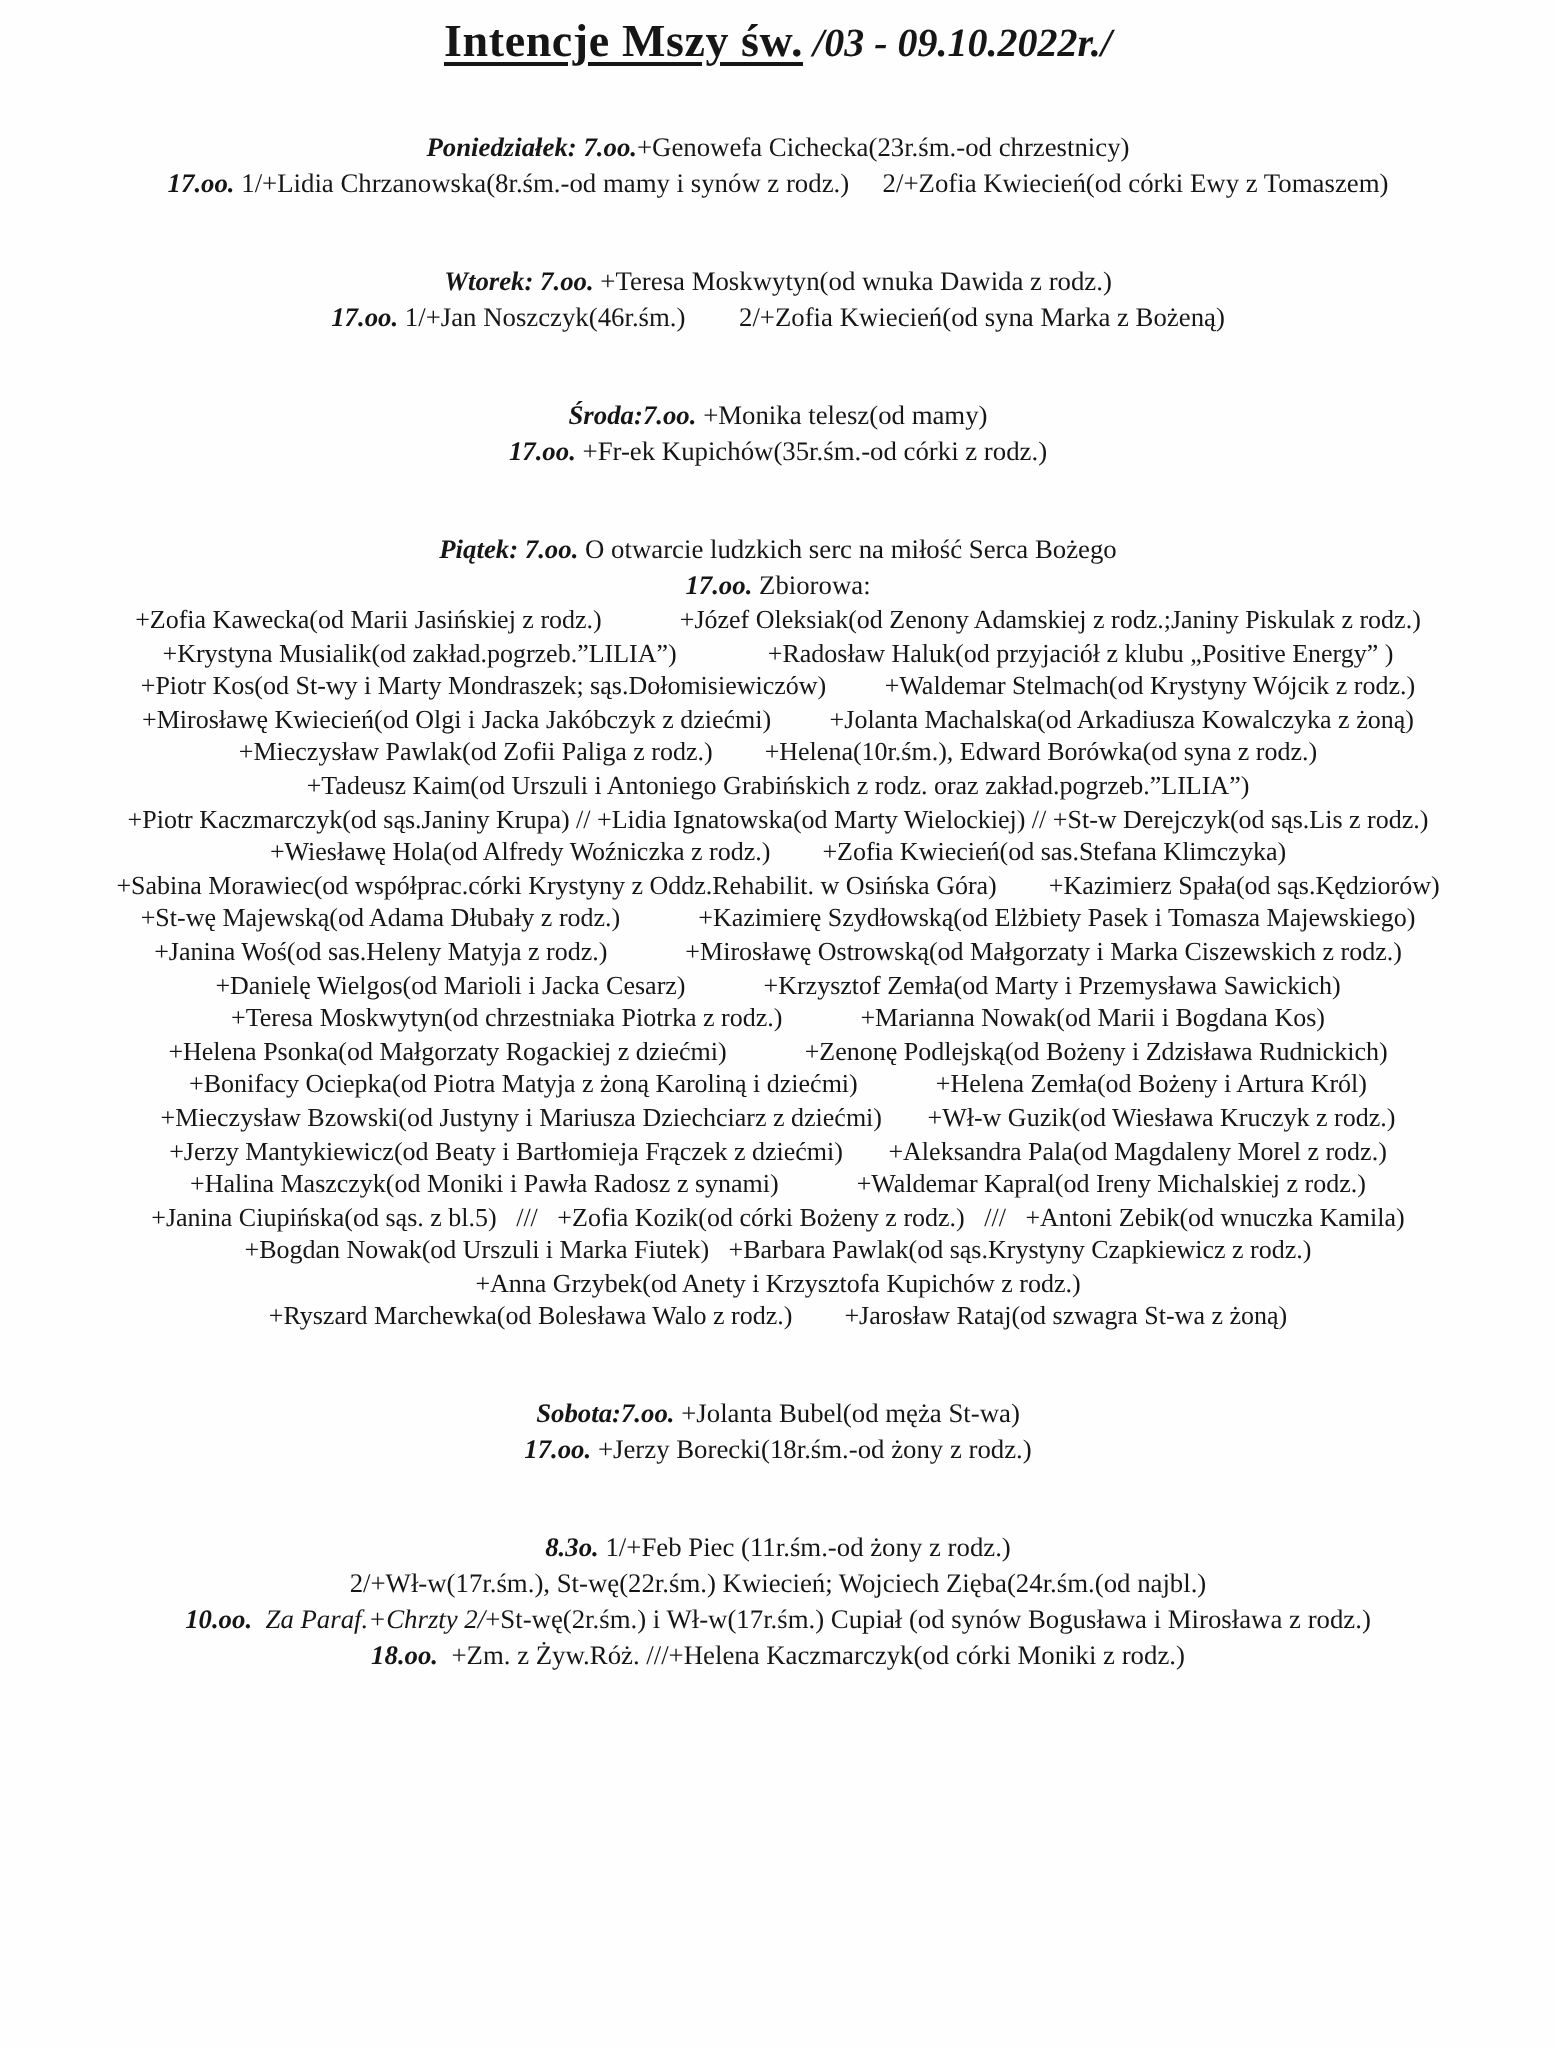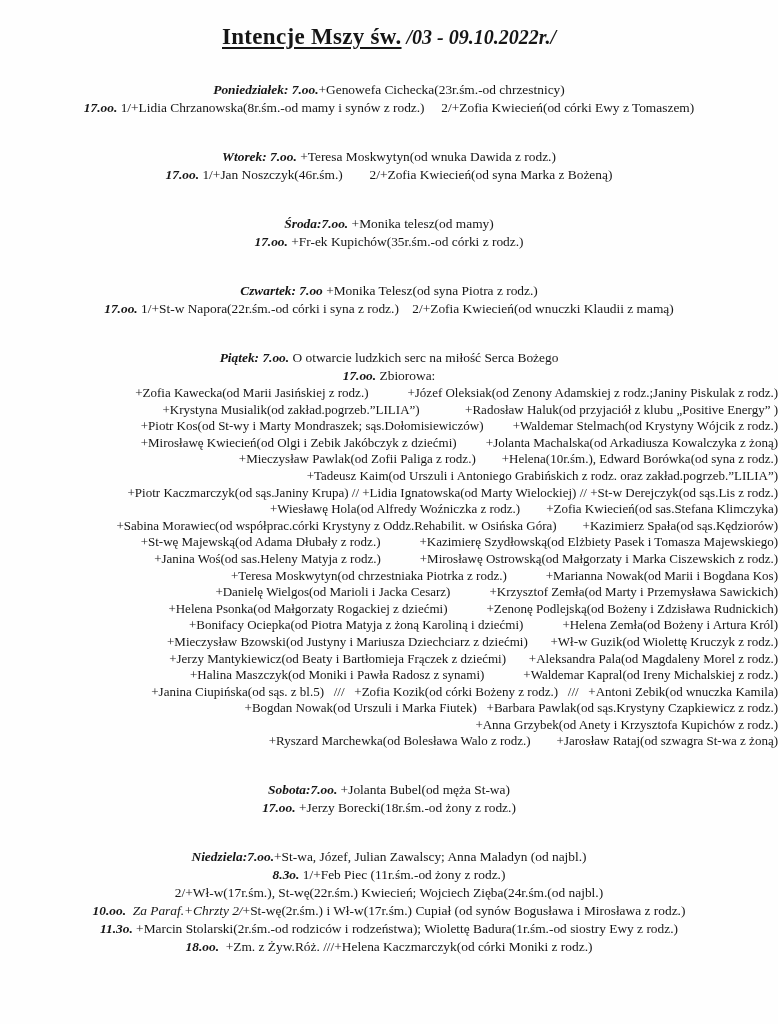--- a/index.html
+++ b/index.html
@@ -8,21 +8,21 @@
     background: #ffffff;
   }
   .page {
     position: relative;
     width: 778px;
     height: 1024px;
     background: #fefefe;
     color: #161616;
     font-family: "Liberation Serif", "DejaVu Serif", serif;
     box-sizing: border-box;
-    padding-top: 24px;
+    padding-top: 8px;
     overflow: hidden;
   }
   .title {
     text-align: center;
     white-space: pre;
     margin-bottom: 0;
   }
   .title-main {
     font-size: 23px;
     font-weight: 700;
@@ -43,21 +43,20 @@
   }
   .line {
     text-align: center;
     white-space: pre;
     font-size: 13.4px;
     line-height: 18px;
   }
   .line.tight {
     font-size: 13px;
     line-height: 16.6px;
-    text-align: right;
   }
   .seg.bold   { font-weight: 700; font-style: italic; }
   .seg.italic { font-style: italic; }
   .seg.normal { font-weight: 400; }
 </style>
 </head>
 <body>
 
 <div class="page">
   <div class="title"><span class="title-main">Intencje Mszy św.</span><span class="title-date"> /03 - 09.10.2022r./</span></div>
@@ -68,55 +67,49 @@
       </div>
       <div class="block">
         <div class="line"><span class="seg bold">Wtorek: 7.oo.</span><span class="seg normal"> +Teresa Moskwytyn(od wnuka Dawida z rodz.)</span></div>
         <div class="line"><span class="seg bold">17.oo.</span><span class="seg normal"> 1/+Jan Noszczyk(46r.śm.)        2/+Zofia Kwiecień(od syna Marka z Bożeną)</span></div>
       </div>
       <div class="block">
         <div class="line"><span class="seg bold">Środa:7.oo.</span><span class="seg normal"> +Monika telesz(od mamy)</span></div>
         <div class="line"><span class="seg bold">17.oo.</span><span class="seg normal"> +Fr-ek Kupichów(35r.śm.-od córki z rodz.)</span></div>
       </div>
       <div class="block">
-        <div class="line"><span class="seg bold">Czwartek: 7.oo</span><span class="seg normal"> +Monika Telesz(od syna Piotra z rodz.)</span></div>
-        <div class="line"><span class="seg bold">17.oo.</span><span class="seg normal"> 1/+St-w Napora(22r.śm.-od córki i syna z rodz.)    2/+Zofia Kwiecień(od wnuczki Klaudii z mamą)</span></div>
-      </div>
-      <div class="block">
         <div class="line"><span class="seg bold">Piątek: 7.oo.</span><span class="seg normal"> O otwarcie ludzkich serc na miłość Serca Bożego</span></div>
         <div class="line"><span class="seg bold">17.oo.</span><span class="seg normal"> Zbiorowa:</span></div>
         <div class="line tight"><span class="seg normal">+Zofia Kawecka(od Marii Jasińskiej z rodz.)            +Józef Oleksiak(od Zenony Adamskiej z rodz.;Janiny Piskulak z rodz.)</span></div>
         <div class="line tight"><span class="seg normal">+Krystyna Musialik(od zakład.pogrzeb.”LILIA”)              +Radosław Haluk(od przyjaciół z klubu „Positive Energy” )</span></div>
         <div class="line tight"><span class="seg normal">+Piotr Kos(od St-wy i Marty Mondraszek; sąs.Dołomisiewiczów)         +Waldemar Stelmach(od Krystyny Wójcik z rodz.)</span></div>
-        <div class="line tight"><span class="seg normal">+Mirosławę Kwiecień(od Olgi i Zebik Jakóbczyk z dziećmi)         +Jolanta Machalska(od Arkadiusza Kowalczyka z żoną)</span></div>
+        <div class="line tight"><span class="seg normal">+Mirosławę Kwiecień(od Olgi i Jacka Jakóbczyk z dziećmi)         +Jolanta Machalska(od Arkadiusza Kowalczyka z żoną)</span></div>
         <div class="line tight"><span class="seg normal">+Mieczysław Pawlak(od Zofii Paliga z rodz.)        +Helena(10r.śm.), Edward Borówka(od syna z rodz.)</span></div>
         <div class="line tight"><span class="seg normal">+Tadeusz Kaim(od Urszuli i Antoniego Grabińskich z rodz. oraz zakład.pogrzeb.”LILIA”)</span></div>
         <div class="line tight"><span class="seg normal">+Piotr Kaczmarczyk(od sąs.Janiny Krupa) // +Lidia Ignatowska(od Marty Wielockiej) // +St-w Derejczyk(od sąs.Lis z rodz.)</span></div>
         <div class="line tight"><span class="seg normal">+Wiesławę Hola(od Alfredy Woźniczka z rodz.)        +Zofia Kwiecień(od sas.Stefana Klimczyka)</span></div>
         <div class="line tight"><span class="seg normal">+Sabina Morawiec(od współprac.córki Krystyny z Oddz.Rehabilit. w Osińska Góra)        +Kazimierz Spała(od sąs.Kędziorów)</span></div>
         <div class="line tight"><span class="seg normal">+St-wę Majewską(od Adama Dłubały z rodz.)            +Kazimierę Szydłowską(od Elżbiety Pasek i Tomasza Majewskiego)</span></div>
         <div class="line tight"><span class="seg normal">+Janina Woś(od sas.Heleny Matyja z rodz.)            +Mirosławę Ostrowską(od Małgorzaty i Marka Ciszewskich z rodz.)</span></div>
+        <div class="line tight"><span class="seg normal">+Danielę Wielgos(od Marioli i Jacka Cesarz)            +Krzysztof Zemła(od Marty i Przemysława Sawickich)</span></div>
         <div class="line tight"><span class="seg normal">+Teresa Moskwytyn(od chrzestniaka Piotrka z rodz.)            +Marianna Nowak(od Marii i Bogdana Kos)</span></div>
-        <div class="line tight"><span class="seg normal">+Danielę Wielgos(od Marioli i Jacka Cesarz)            +Krzysztof Zemła(od Marty i Przemysława Sawickich)</span></div>
         <div class="line tight"><span class="seg normal">+Helena Psonka(od Małgorzaty Rogackiej z dziećmi)            +Zenonę Podlejską(od Bożeny i Zdzisława Rudnickich)</span></div>
         <div class="line tight"><span class="seg normal">+Bonifacy Ociepka(od Piotra Matyja z żoną Karoliną i dziećmi)            +Helena Zemła(od Bożeny i Artura Król)</span></div>
-        <div class="line tight"><span class="seg normal">+Mieczysław Bzowski(od Justyny i Mariusza Dziechciarz z dziećmi)       +Wł-w Guzik(od Wiolettę Kruczyk z rodz.)</span></div>
+        <div class="line tight"><span class="seg normal">+Mieczysław Bzowski(od Justyny i Mariusza Dziechciarz z dziećmi)       +Wł-w Guzik(od Wiesława Kruczyk z rodz.)</span></div>
         <div class="line tight"><span class="seg normal">+Jerzy Mantykiewicz(od Beaty i Bartłomieja Frączek z dziećmi)       +Aleksandra Pala(od Magdaleny Morel z rodz.)</span></div>
         <div class="line tight"><span class="seg normal">+Halina Maszczyk(od Moniki i Pawła Radosz z synami)            +Waldemar Kapral(od Ireny Michalskiej z rodz.)</span></div>
         <div class="line tight"><span class="seg normal">+Janina Ciupińska(od sąs. z bl.5)   ///   +Zofia Kozik(od córki Bożeny z rodz.)   ///   +Antoni Zebik(od wnuczka Kamila)</span></div>
         <div class="line tight"><span class="seg normal">+Bogdan Nowak(od Urszuli i Marka Fiutek)   +Barbara Pawlak(od sąs.Krystyny Czapkiewicz z rodz.)</span></div>
         <div class="line tight"><span class="seg normal">+Anna Grzybek(od Anety i Krzysztofa Kupichów z rodz.)</span></div>
         <div class="line tight"><span class="seg normal">+Ryszard Marchewka(od Bolesława Walo z rodz.)        +Jarosław Rataj(od szwagra St-wa z żoną)</span></div>
       </div>
       <div class="block">
         <div class="line"><span class="seg bold">Sobota:7.oo.</span><span class="seg normal"> +Jolanta Bubel(od męża St-wa)</span></div>
         <div class="line"><span class="seg bold">17.oo.</span><span class="seg normal"> +Jerzy Borecki(18r.śm.-od żony z rodz.)</span></div>
       </div>
       <div class="block">
-        <div class="line"><span class="seg bold">Niedziela:7.oo.</span><span class="seg normal">+St-wa, Józef, Julian Zawalscy; Anna Maladyn (od najbl.)</span></div>
         <div class="line"><span class="seg bold">8.3o.</span><span class="seg normal"> 1/+Feb Piec (11r.śm.-od żony z rodz.)</span></div>
         <div class="line"><span class="seg normal">2/+Wł-w(17r.śm.), St-wę(22r.śm.) Kwiecień; Wojciech Zięba(24r.śm.(od najbl.)</span></div>
         <div class="line"><span class="seg bold">10.oo.</span><span class="seg italic">  Za Paraf.+Chrzty 2/</span><span class="seg normal">+St-wę(2r.śm.) i Wł-w(17r.śm.) Cupiał (od synów Bogusława i Mirosława z rodz.)</span></div>
-        <div class="line"><span class="seg bold">11.3o.</span><span class="seg normal"> +Marcin Stolarski(2r.śm.-od rodziców i rodzeństwa); Wiolettę Badura(1r.śm.-od siostry Ewy z rodz.)</span></div>
         <div class="line"><span class="seg bold">18.oo.</span><span class="seg normal">  +Zm. z Żyw.Róż. ///+Helena Kaczmarczyk(od córki Moniki z rodz.)</span></div>
       </div>
     </div>
 </div>
 
 </body></html>

